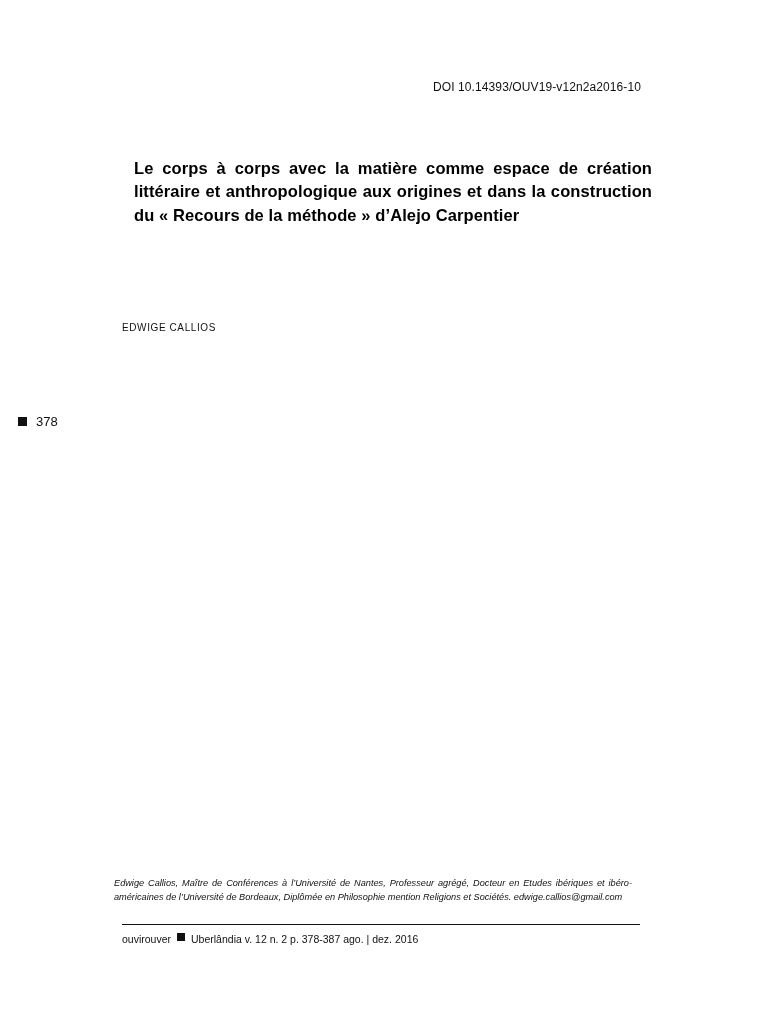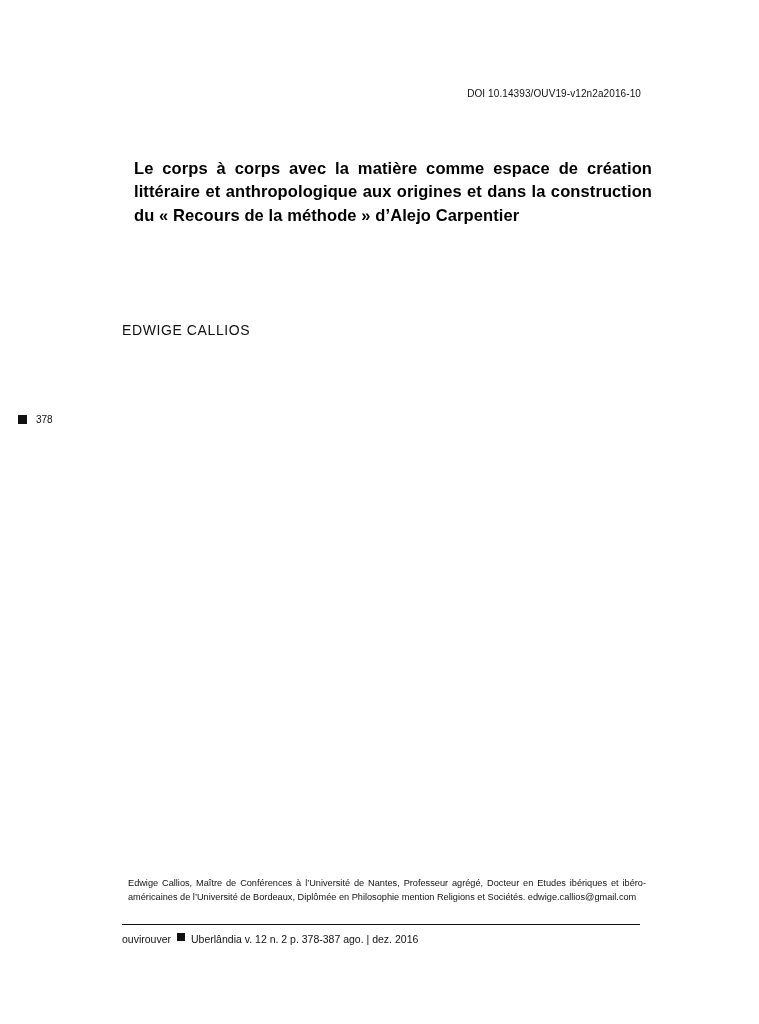--- a/index.html
+++ b/index.html
@@ -16,23 +16,23 @@
     width: 759px;
     height: 1024px;
     background: #ffffff;
     overflow: hidden;
     box-sizing: border-box;
   }
 
   
   .doi {
     position: absolute;
-    top: 88px;
+    top: 80px;
     right: 118px;
-    font-size: 10px;
+    font-size: 12px;
     letter-spacing: 0.1px;
     color: #111111;
     white-space: nowrap;
   }
 
   
   .title {
     position: absolute;
     left: 134px;
     top: 146px;
@@ -44,54 +44,55 @@
     text-align-last: left;
     color: #000000;
     letter-spacing: 0.1px;
   }
 
   
   .author {
     position: absolute;
     left: 122px;
     top: 322px;
-    font-size: 14px;
+    font-size: 10px;
     letter-spacing: 0.6px;
     color: #111111;
   }
 
   
   .folio {
     position: absolute;
     left: 18px;
     top: 414px;
     display: flex;
     align-items: center;
     gap: 9px;
-    font-size: 10px;
+    font-size: 13px;
     color: #111111;
   }
   .folio-square {
     width: 9px;
     height: 9px;
     background: #111111;
     display: inline-block;
   }
 
   
   .footnote {
     position: absolute;
-    left: 128px;
+    left: 114px;
     top: 876px;
     width: 518px;
     font-size: 9.2px;
     line-height: 1.55;
     color: #111111;
     text-align: justify;
     text-align-last: left;
+    font-style: italic;
   }
 
   
   .footer-rule {
     position: absolute;
     left: 122px;
     top: 924px;
     width: 518px;
     height: 1px;
     background: #111111;

